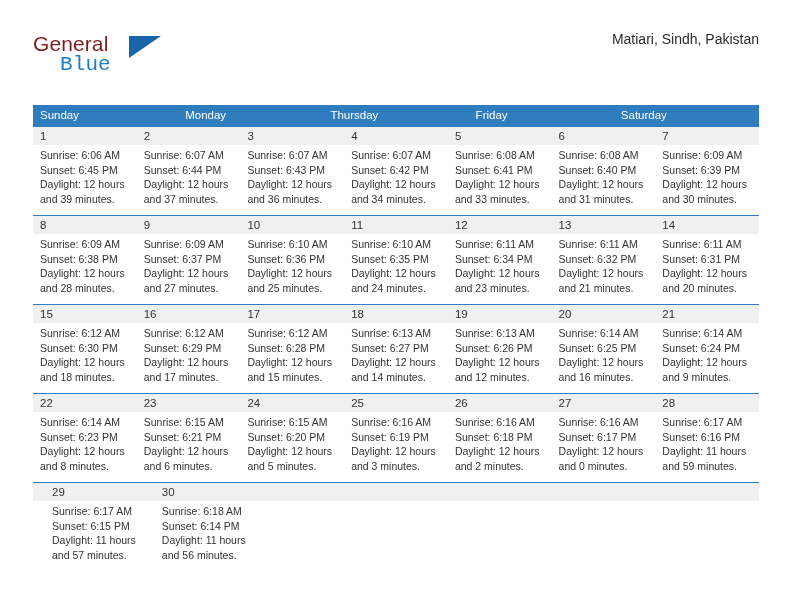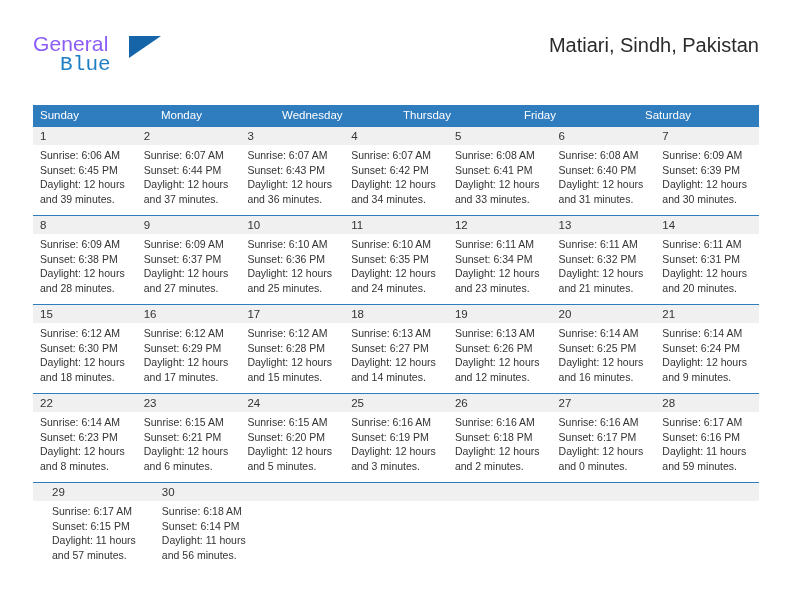--- a/index.html
+++ b/index.html
@@ -37,21 +37,21 @@
     top: 4px;
     width: 200px;
     height: 56px;
   }
   .brand-general {
     position: absolute;
     left: 0;
     top: 0;
     font-size: 21px;
     letter-spacing: 0.1px;
-    color: #8b5cf6;
+    color: #7f1d1d;
     font-family: "Liberation Sans", sans-serif;
   }
   .brand-blue {
     position: absolute;
     left: 27px;
     top: 21px;
     font-size: 21px;
     letter-spacing: 0.1px;
     color: #1f7fc4;
     font-family: Liberation Mono, monospace;
@@ -74,24 +74,23 @@
   }
   .cal-title {
     font-size: 27px;
     color: #2b2b2b;
     line-height: 32px;
     white-space: nowrap;
     font-weight: normal;
     margin: 0;
   }
   .cal-subtitle {
-    font-size: 20px;
+    font-size: 14px;
     color: #2b2b2b;
     line-height: 22px;
-    margin-top: 6px;
     white-space: nowrap;
   }
 
   
   .calendar {
     position: absolute;
     left: 33px;
     top: 105px;
     width: 726px;
   }
@@ -176,21 +175,20 @@
     <div class="title-block">
       <div class="cal-subtitle">Matiari, Sindh, Pakistan</div>
     </div>
 
   </div>
 
   <div class="calendar">
     <div class="weekday-header">
         <div class="weekday-cell">Sunday</div>
         <div class="weekday-cell">Monday</div>
-        <div class="weekday-cell">Wednesday</div>
         <div class="weekday-cell">Thursday</div>
         <div class="weekday-cell">Friday</div>
         <div class="weekday-cell">Saturday</div>
       </div>
     <div class="weeks-container">
         <div class="week">
           <div class="week-rule"></div>
           <div class="week-row">
             <div class="daynum-band"></div>
             <div class="day-cell">

